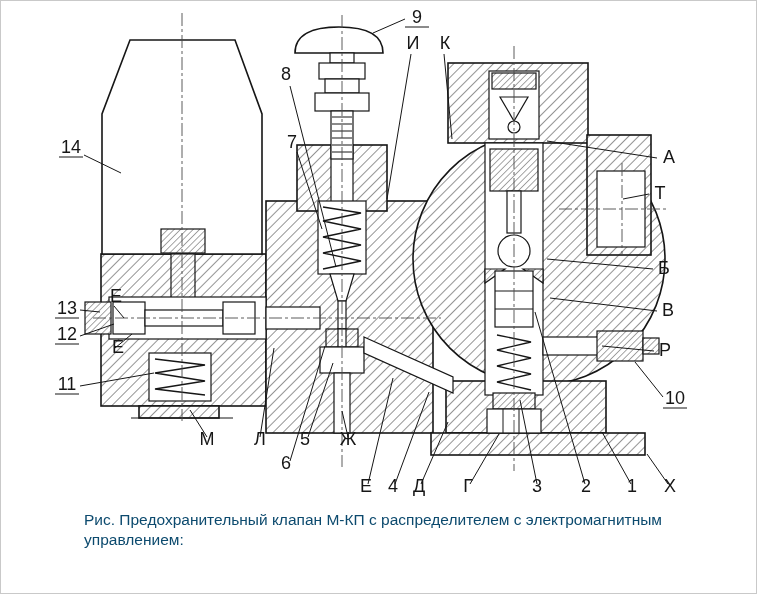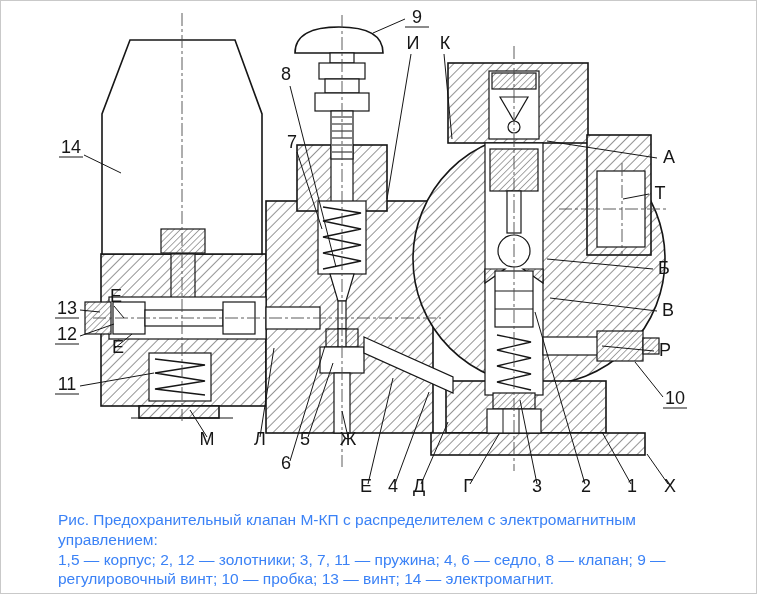--- a/index.html
+++ b/index.html
@@ -17,22 +17,22 @@
   .finefill{fill:url(#fine);stroke:var(--ink,#161616);stroke-width:1.2;}
   .whitecut{fill:#ffffff;stroke:var(--ink,#161616);stroke-width:1.2;}
   .spring{fill:none;stroke:var(--ink,#161616);stroke-width:1.3;}
   .cl{stroke:#4a4a4a;stroke-width:0.9;stroke-dasharray:13 3 3 3;fill:none;}
   #labels-layer text{
     font-family:"Liberation Sans",sans-serif;
     font-size:18px;fill:var(--ink,#161616);
   }
   #labels-layer line{stroke:var(--ink,#161616);stroke-width:1;}
   .caption{
-    padding:7px 28px 0 57px;
-    font-size:15.5px;line-height:1.28;color:#3b82f6;
+    padding:7px 28px 0 83px;
+    font-size:15.5px;line-height:1.28;color:#0c4a6e;
     max-width:690px;
   }
   .caption p{margin:0;}
 </style>
 </head>
 <body>
 
 <div class="stage">
   <div class="diagram-wrap">
     <svg width="757" height="502" viewBox="0 0 757 502" xmlns="http://www.w3.org/2000/svg">
@@ -210,15 +210,14 @@
           <line x1="630" y1="483" x2="601" y2="431"></line>
           <text x="631" y="491" text-anchor="middle">1</text>
           <line x1="667" y1="483" x2="646" y2="453"></line>
           <text x="669" y="491" text-anchor="middle">Х</text>
         </g>
     </svg>
   </div>
 
   <div class="caption">
     <p>Рис. Предохранительный клапан М-КП с распределителем с электромагнитным управлением:</p>
-    <p>1,5 — корпус; 2, 12 — золотники; 3, 7, 11 — пружина; 4, 6 — седло, 8 — клапан; 9 — регулировочный винт; 10 — пробка; 13 — винт; 14 — электромагнит.</p>
   </div>
 </div>
 
 </body></html>

